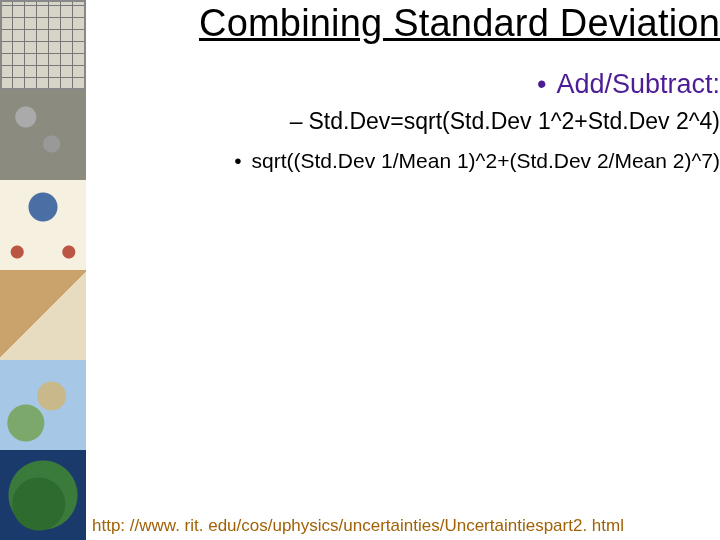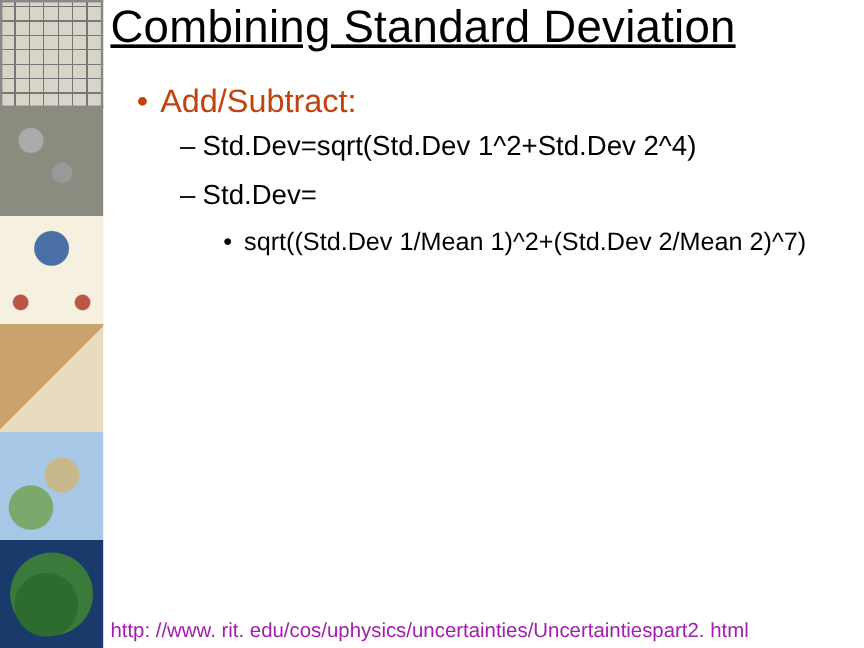--- a/index.html
+++ b/index.html
@@ -1,15 +1,15 @@
 <!DOCTYPE html>
 <html><head>
 <meta charset="utf-8">
 <style>
-  * { margin: 0; padding: 0; box-sizing: border-box; }
+  * { margin: 0; padding: 0; box-sizing: border-box; text-align: right; }
   body {
     width: 720px;
     height: 540px;
     background: #ffffff;
     font-family: Arial, Helvetica, sans-serif;
     position: relative;
     overflow: hidden;
   }
   .sidebar {
     position: absolute;
@@ -70,42 +70,42 @@
   }
   .title {
     font-size: 38px;
     text-decoration: underline;
     color: #000;
     margin-bottom: 24px;
     letter-spacing: 0.2px;
   }
   .lvl1 {
     font-size: 27px;
-    color: #c2410c;
-    margin: 10px 16px 8px 22px;
+    color: #4c1d95;
+    margin: 10px 0 8px 22px;
   }
   .lvl1 .dot { margin-right: 10px; }
   .lvl2 {
     font-size: 23px;
     color: #000;
     margin: 0 0 14px 58px;
   }
   .lvl2 .dash { margin-right: 6px; }
   .lvl3 {
     font-size: 21px;
     color: #000;
     margin: 0 0 10px 94px;
   }
   .lvl3 .dot { margin-right: 10px; }
   .footer {
     position: absolute;
     bottom: 4px;
     left: 92px;
     font-size: 17px;
-    color: #a21caf;
+    color: #a16207;
   }
 </style>
 </head>
 <body>
 
 <div class="sidebar">
   <div class="thumb t0"></div>
   <div class="thumb t1"></div>
   <div class="thumb t2"></div>
   <div class="thumb t3"></div>
@@ -116,21 +116,18 @@
 <div class="content">
   <div class="title">Combining Standard Deviation</div>
 
   <div class="lvl1">
     <span class="dot">•</span><span>Add/Subtract:</span>
   </div>
   <div class="lvl2">
     <span class="dash">–</span><span>Std.Dev=sqrt(Std.Dev 1^2+Std.Dev 2^4)</span>
   </div>
 
-  <div class="lvl2">
-    <span class="dash">–</span><span>Std.Dev=</span>
-  </div>
   <div class="lvl3">
     <span class="dot">•</span><span>sqrt((Std.Dev 1/Mean 1)^2+(Std.Dev 2/Mean 2)^7)</span>
   </div>
 </div>
 
 <div class="footer">http: //www. rit. edu/cos/uphysics/uncertainties/Uncertaintiespart2. html</div>
 
 </body></html>

